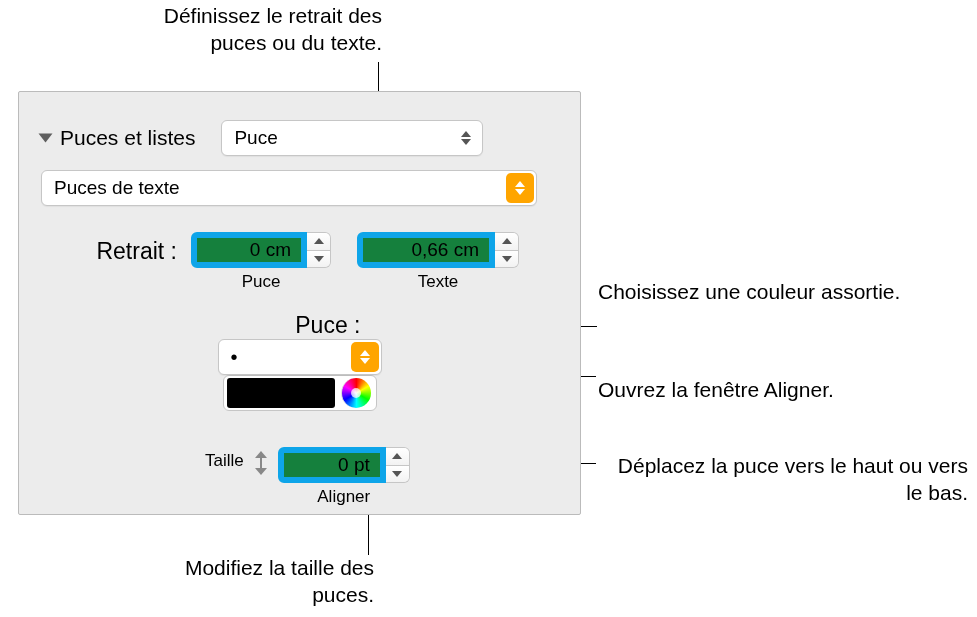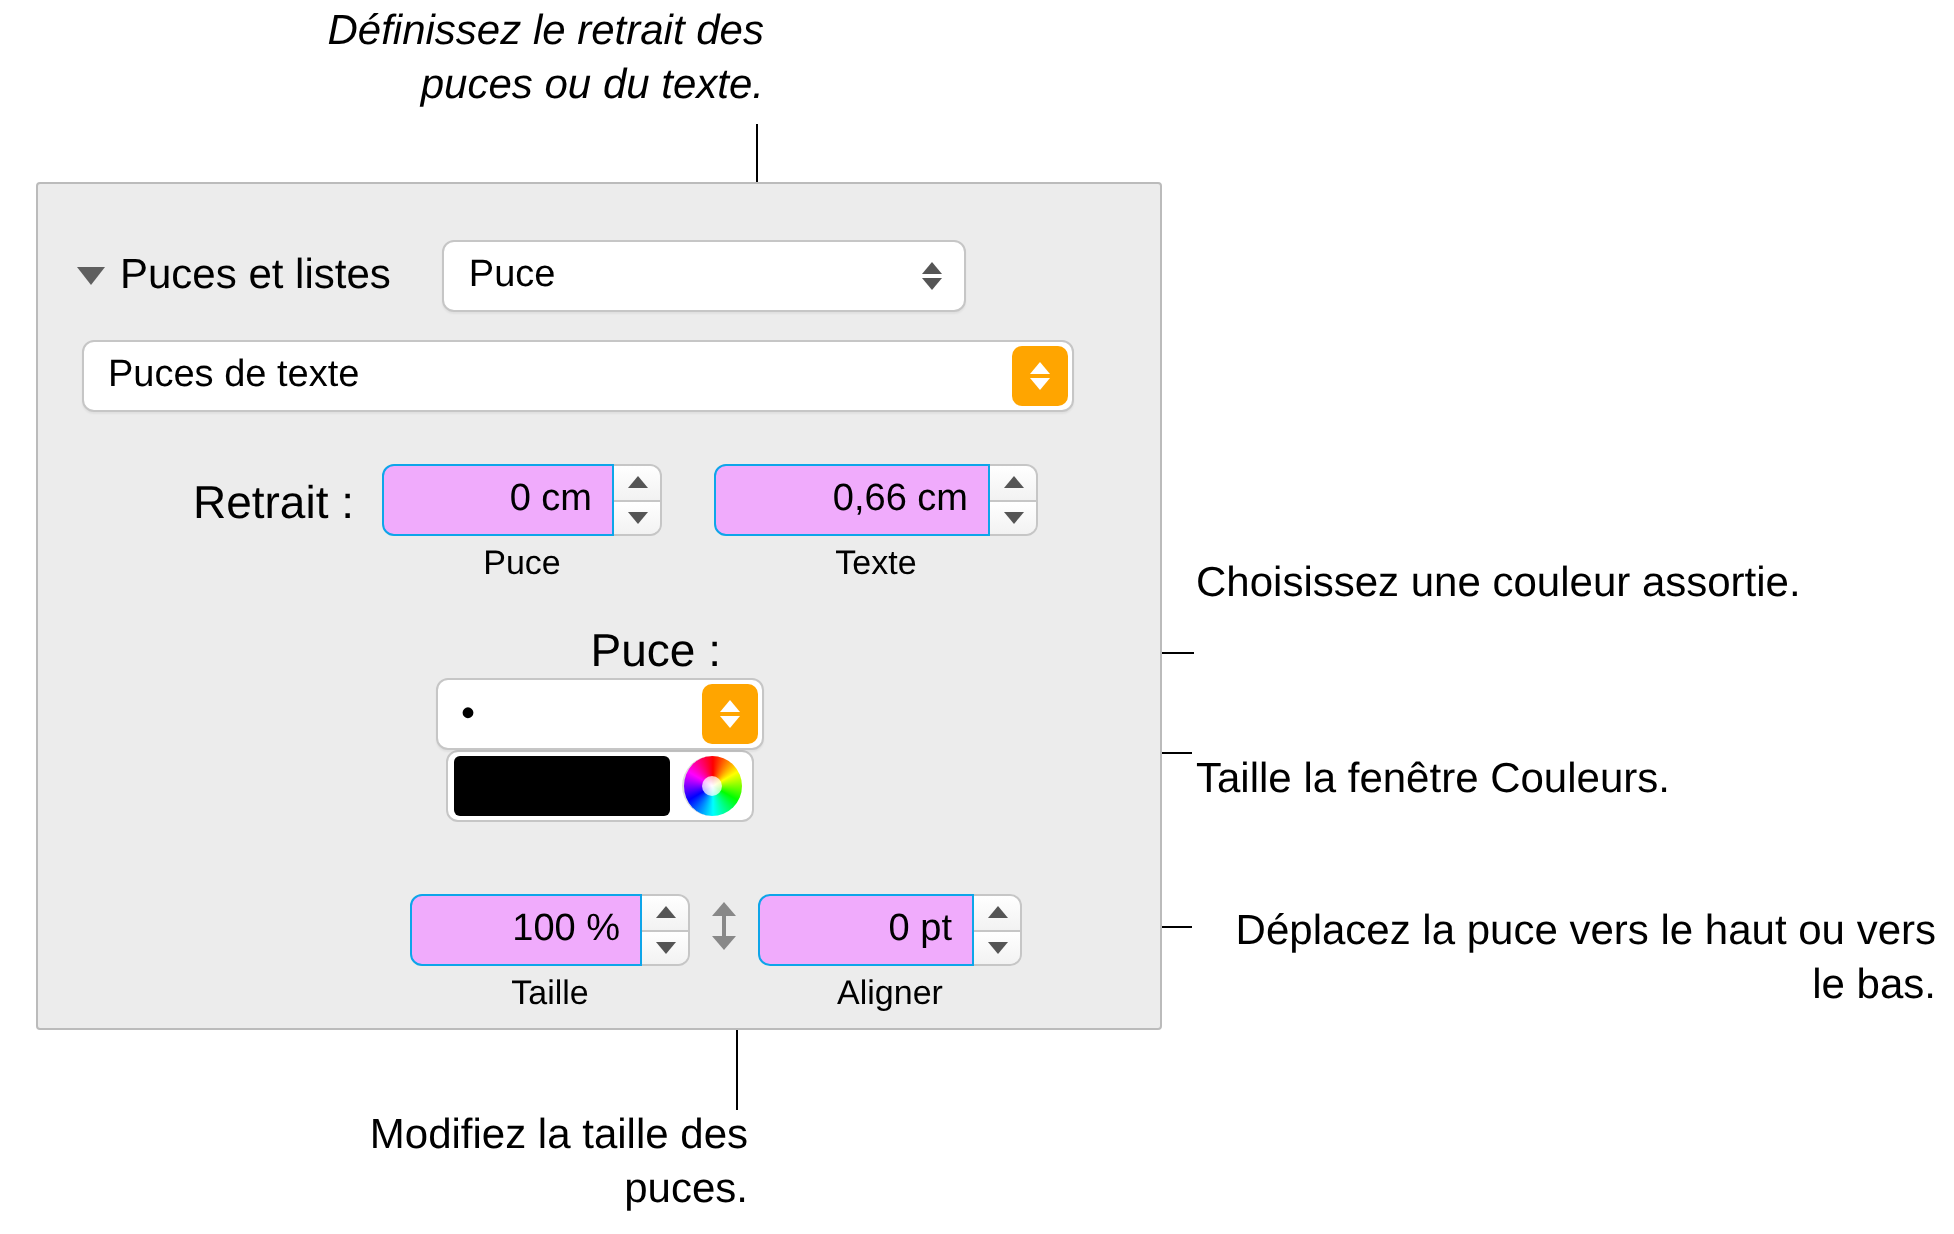--- a/index.html
+++ b/index.html
@@ -111,22 +111,22 @@
       font-size: 23px;
       color: #000;
       text-align: right;
     }
     .stepper-group {
       display: flex;
       align-items: center;
       gap: 0;
     }
     .stepper-input {
-      background: #f0abfc;
-      border: 1px solid #0ea5e9;
+      background: #15803d;
+      border: 6px solid #0ea5e9;
       border-radius: 6px 0 0 6px;
       height: 36px;
       text-align: right;
       padding: 0 10px 0 24px;
       font-size: 19px;
       display: flex;
       align-items: center;
       justify-content: flex-end;
     }
     .stepper-ctrl {
@@ -220,36 +220,36 @@
       position: absolute;
       border-top: 1px solid #000;
       border-left: 1px solid #000;
       border-right: 1px solid #000;
       height: 10px;
     }
   </style>
 </head>
 <body>
 
-<div class="callout" style="left:102px; top:2px; width:280px; text-align:right;font-style:italic;">
+<div class="callout" style="left:102px; top:2px; width:280px; text-align:right;">
   <span>Définissez le retrait des puces ou du texte.</span>
 </div>
 
 <div class="callout-line" style="left:378px; top:62px; width:1px; height:174px;"></div>
 
 <div class="bracket" style="left:216px; top:236px; width:326px;"></div>
 
 <div class="callout" style="left:598px; top:278px; width:360px;">
   <span>Choisissez une couleur assortie.</span>
 </div>
 <div class="callout-line" style="left:471px; top:326px; width:126px; height:1px;"></div>
 <div class="callout-line" style="left:471px; top:326px; width:1px; height:14px;"></div>
 
 <div class="callout" style="left:598px; top:376px; width:370px;">
-  <span>Taille la fenêtre Couleurs.</span>
+  <span>Ouvrez la fenêtre Aligner.</span>
 </div>
 <div class="callout-line" style="left:542px; top:376px; width:54px; height:1px;"></div>
 <div class="callout-line" style="left:542px; top:376px; width:1px; height:18px;"></div>
 
 <div class="callout" style="left:598px; top:452px; width:370px;text-align:right;">
   <span>Déplacez la puce vers le haut ou vers le bas.</span>
 </div>
 <div class="callout-line" style="left:556px; top:463px; width:40px; height:1px;"></div>
 
 <div class="callout" style="left:144px; top:554px; width:230px; text-align:right;">
@@ -329,31 +329,20 @@
     <div style="width:26px;"></div>
     <div class="color-well-wrap">
       <div class="color-well"></div>
       <div class="color-wheel"></div>
     </div>
   </div>
 
   <div style="display:flex; align-items:flex-start; margin-top:36px;">
     <div style="width:164px;"></div>
     <div>
-      <div class="stepper-group">
-        <div class="stepper-input" style="width:116px;">100 %</div>
-        <div class="stepper-ctrl">
-          <button class="stepper-btn">
-              <span class="arrow-up"></span>
-            </button>
-          <button class="stepper-btn">
-              <span class="arrow-down"></span>
-            </button>
-        </div>
-      </div>
       <div class="sub-label">Taille</div>
     </div>
     <div class="align-icon">
       <div class="ai-up"></div>
       <div class="ai-line"></div>
       <div class="ai-down"></div>
     </div>
     <div>
       <div class="stepper-group">
         <div class="stepper-input" style="width:108px;">0 pt</div>

